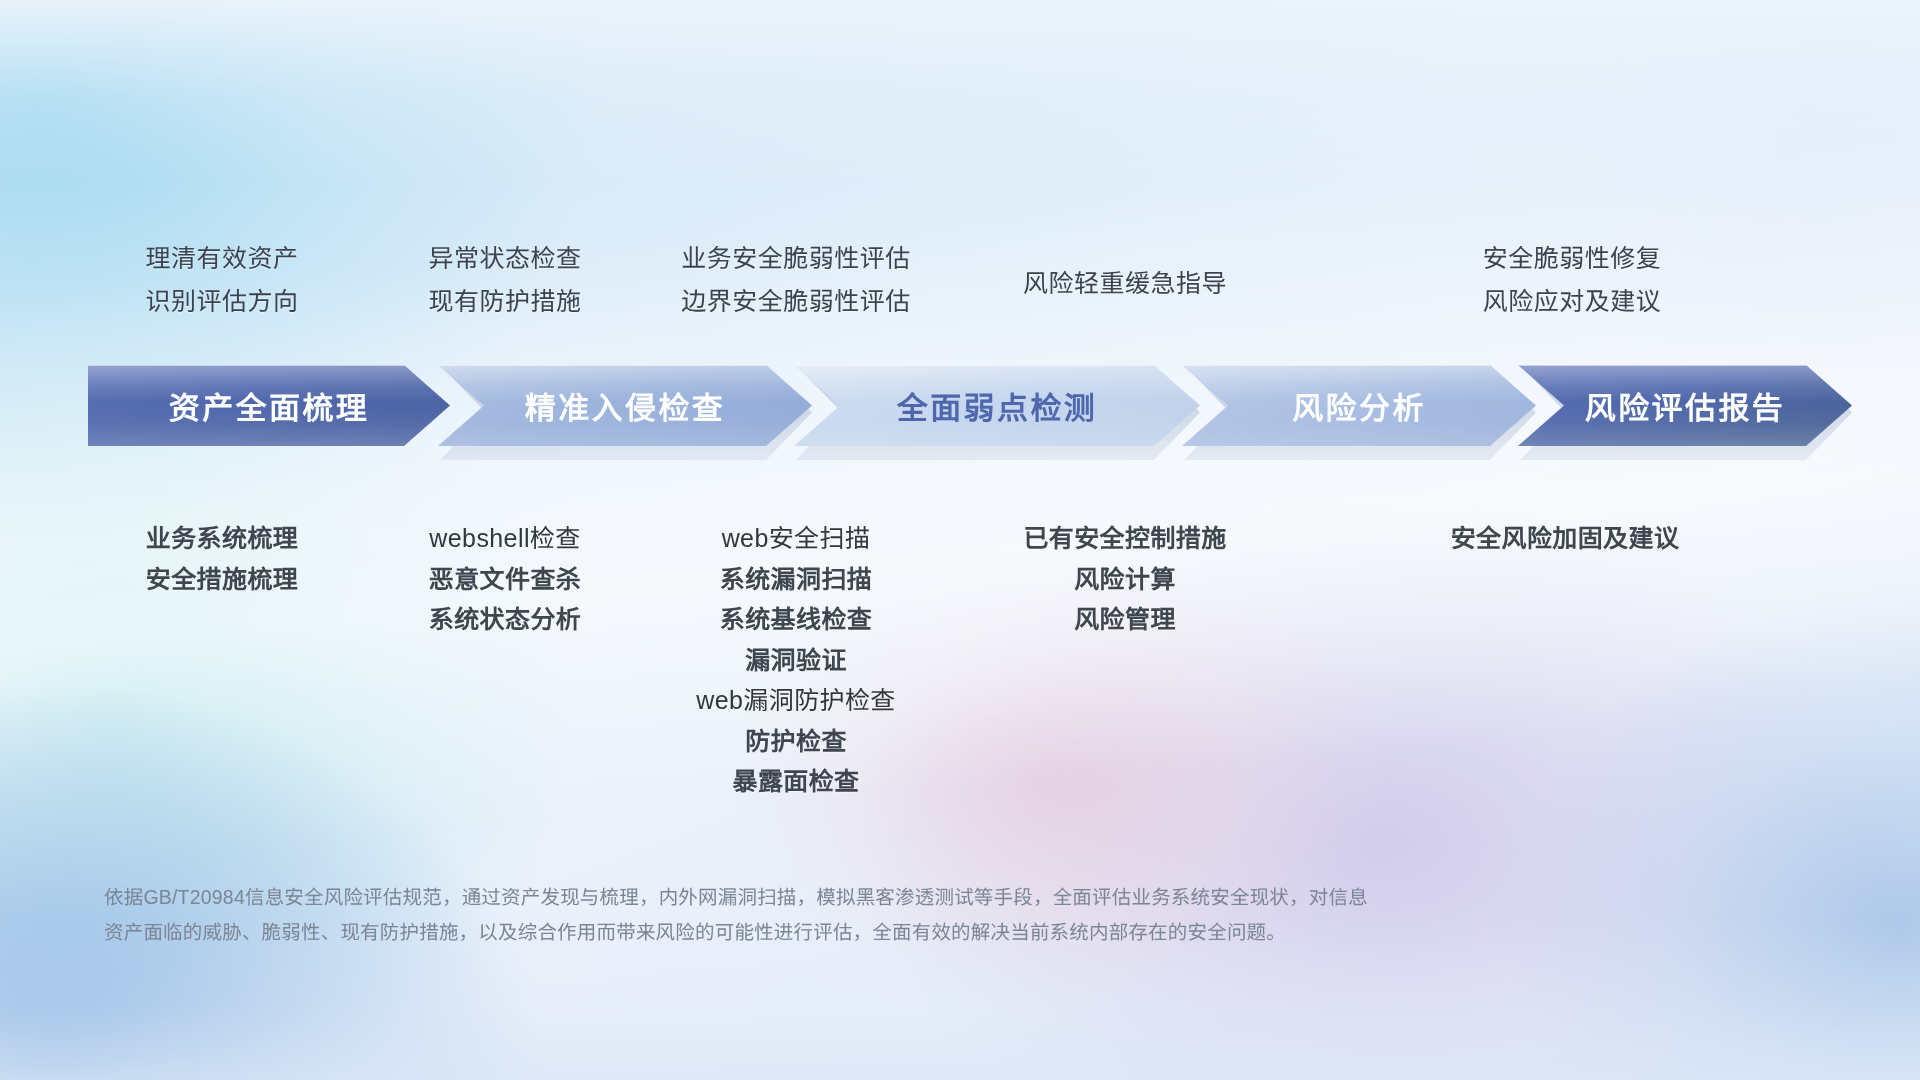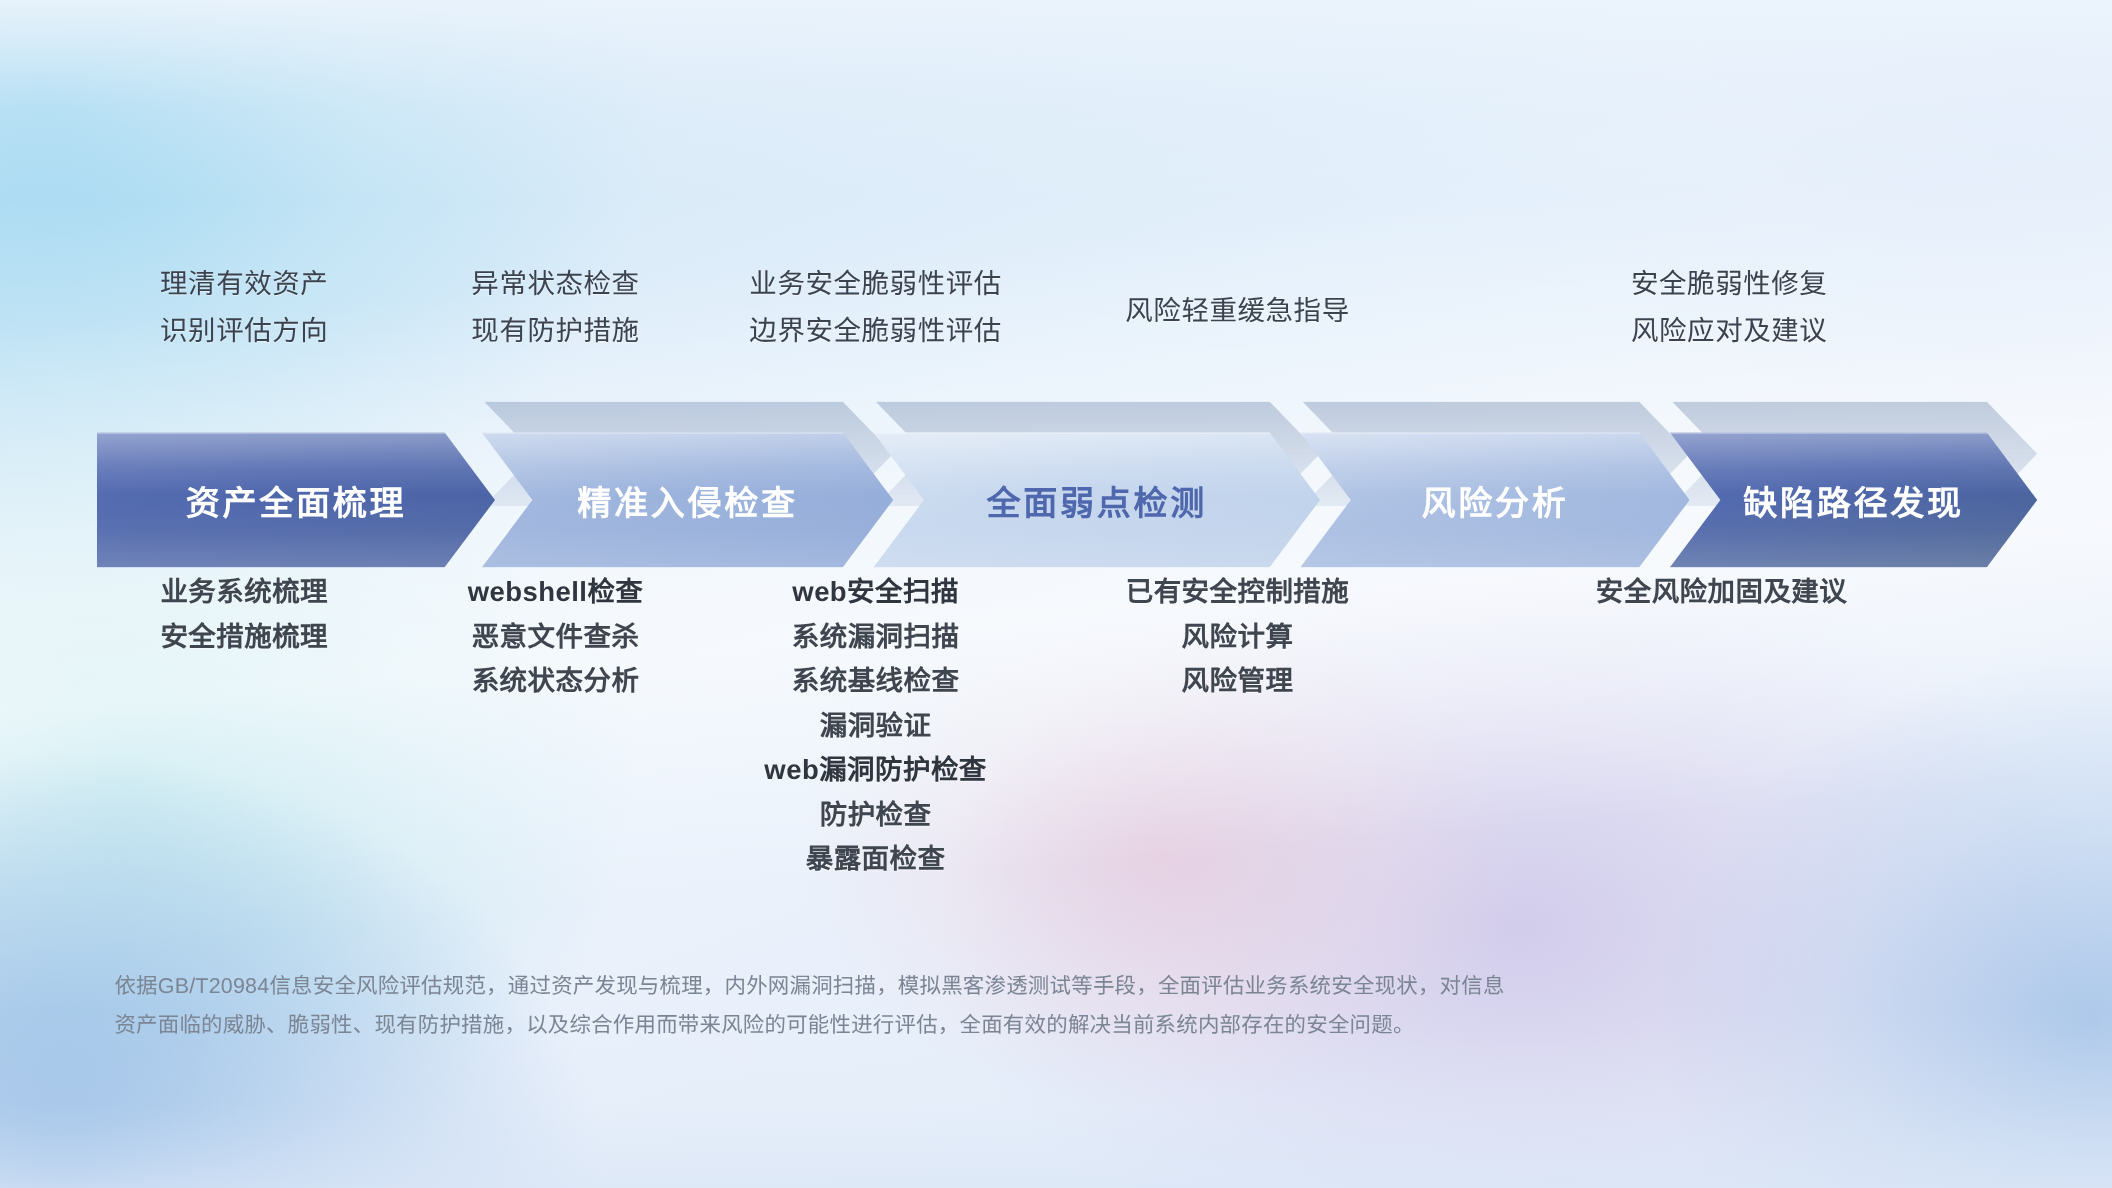--- a/index.html
+++ b/index.html
@@ -124,25 +124,24 @@
   .tl-col div{ font-weight:400; }
 
   
   .arrow-band{
     position:absolute;
     left:88px; top:365px;
     width:1760px; height:95px;
   }
   .chev{
     position:absolute;
-    top:0; height:123px;
+    top:0; height:81px;
     display:flex; align-items:center; justify-content:center;
     -webkit-clip-path:polygon(0 0, calc(100% - 46px) 0, 100% 50%, calc(100% - 46px) 100%, 0 100%);
     clip-path:polygon(0 0, calc(100% - 46px) 0, 100% 50%, calc(100% - 46px) 100%, 0 100%);
-    margin-top:28px;
   }
   .chev.notch{
     -webkit-clip-path:polygon(0 0, calc(100% - 46px) 0, 100% 50%, calc(100% - 46px) 100%, 0 100%, 46px 50%);
     clip-path:polygon(0 0, calc(100% - 46px) 0, 100% 50%, calc(100% - 46px) 100%, 0 100%, 46px 50%);
   }
   .chev .lbl{
     font-size:31px;
     font-weight:bold;
     letter-spacing:2.4px;
     white-space:nowrap;
@@ -184,21 +183,21 @@
     white-space:nowrap;
   }
   .bc-item{
     font-size:25px;
     color:#3f4650;
     line-height:1.62;
     letter-spacing:.4px;
     text-shadow:0 1px 1px rgba(255,255,255,.5);
     font-weight:bold;
   }
-  .bc-item.em{ font-weight:bold; color:#30363f; }
+  .bc-item.em{ font-weight:normal; color:#30363f; }
 
   
   .footer{
     position:absolute;
     left:104px; top:880px;
     width:1530px;
     font-size:19.5px;
     line-height:1.78;
     color:#7b8594;
     letter-spacing:.2px;
@@ -283,21 +282,21 @@
             background:linear-gradient(168deg,#c4d3ec 0%,#a9bee2 46%,#97afda 100%);">
         <div class="edge"></div>
         <div class="gloss"></div>
         <span class="lbl" style="color:#ffffff;">风险分析</span>
       </div>
 
       <div class="chev notch" style="left:1430px; width:334px;
             background:linear-gradient(168deg,#5e74b8 0%,#5068ad 40%,#46608f 100%);">
         <div class="edge"></div>
         <div class="gloss"></div>
-        <span class="lbl" style="color:#ffffff;">缺陷路径发现</span>
+        <span class="lbl" style="color:#ffffff;">风险评估报告</span>
       </div>
     </div>
 
     <div class="bot-cols">
 
       <div class="bc-col" style="left:82px; top:518px; width:280px;">
         <div class="bc-item">业务系统梳理</div>
         <div class="bc-item">安全措施梳理</div>
       </div>
 

